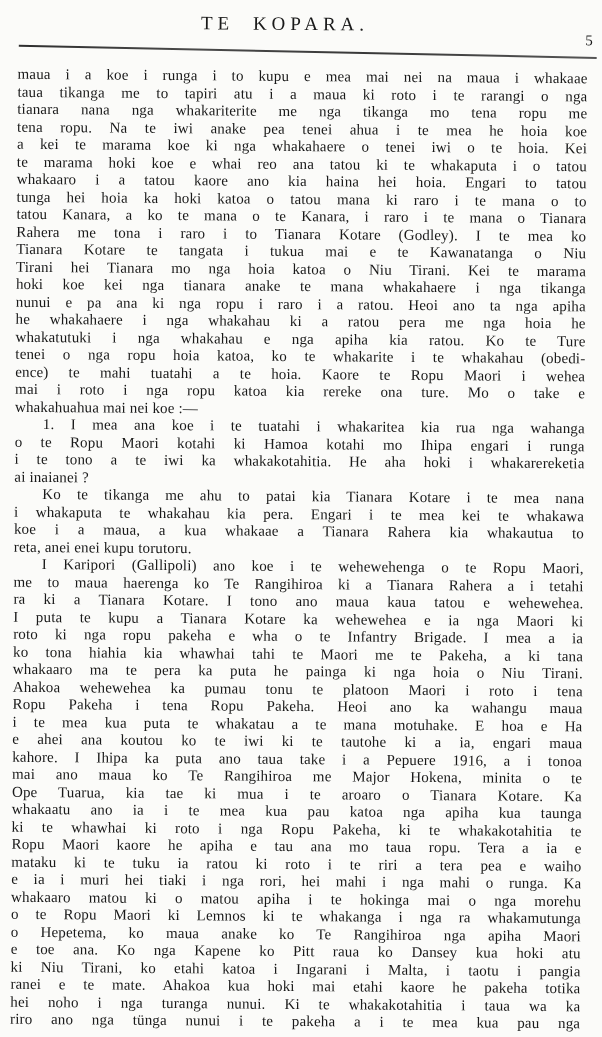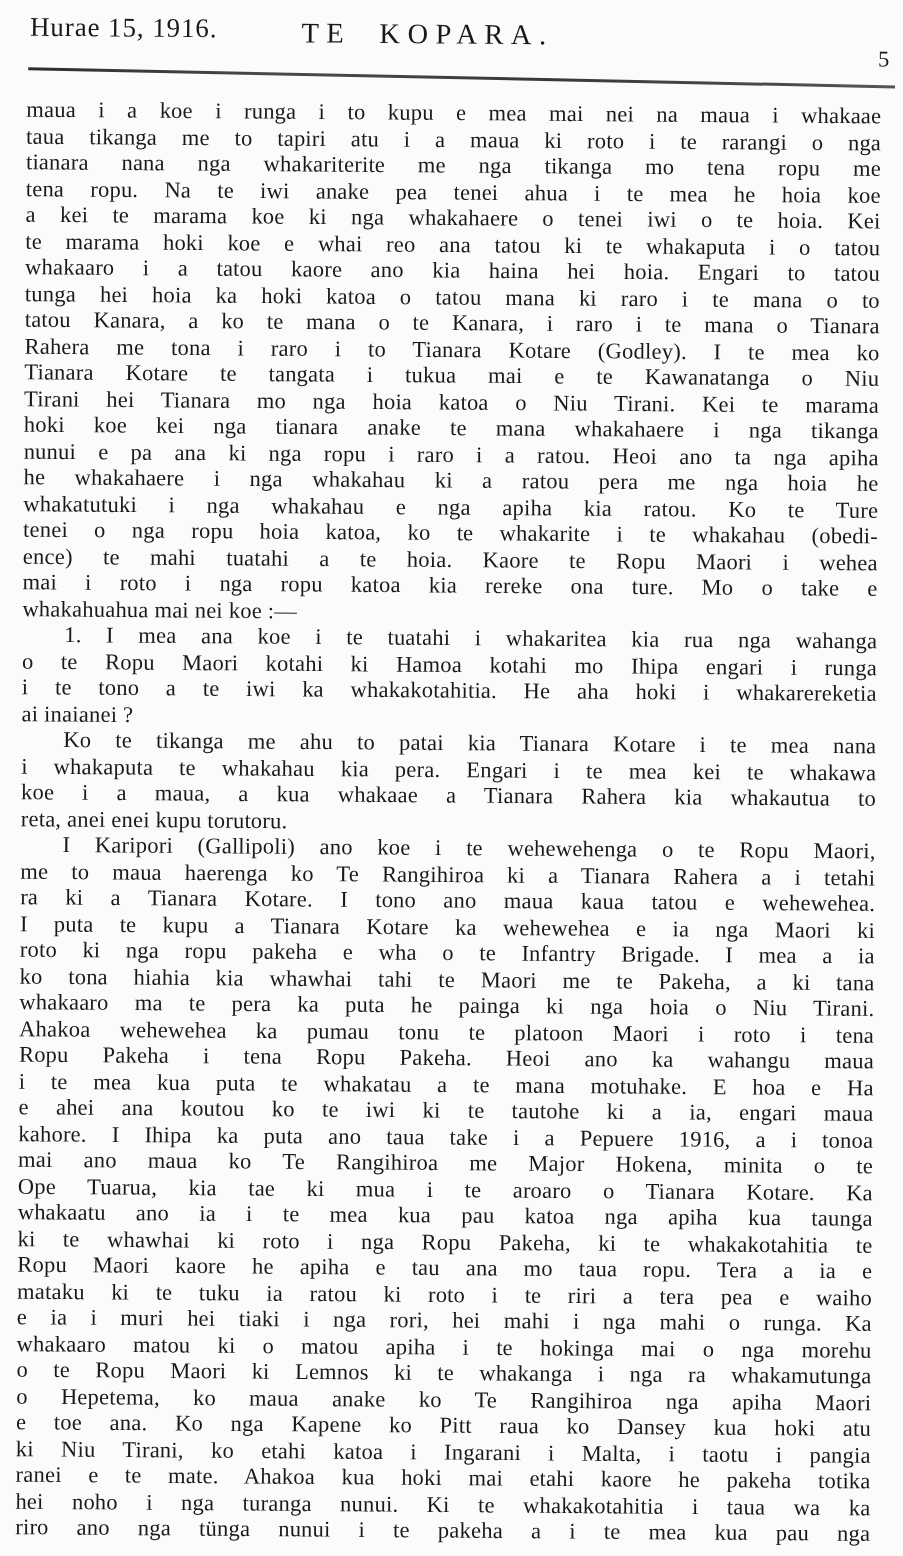--- a/index.html
+++ b/index.html
@@ -42,21 +42,20 @@
     height:17.5px;overflow:visible;
   }
   .line.indent{text-indent:28px;}
   .line.endpara{text-align-last:left;}
 </style>
 </head>
 <body>
 
 <div class="page">
   <div class="header">
-    <span class="hdr-date">Hurae 15, 1916.</span>
     <span class="hdr-title">TE KOPARA.</span>
     <span class="hdr-pagenum">5</span>
     <div class="hdr-rule"></div>
   </div>
   <div class="body-text">
       <div class="line">maua i a koe i runga i to kupu e mea mai nei na maua i whakaae</div>
       <div class="line">taua tikanga me to tapiri atu i a maua ki roto i te rarangi o nga</div>
       <div class="line">tianara nana nga whakariterite me nga tikanga mo tena ropu me</div>
       <div class="line">tena ropu.  Na te iwi anake pea tenei ahua i te mea he hoia koe</div>
       <div class="line">a kei te marama koe ki nga whakahaere o tenei iwi o te hoia.  Kei</div>

